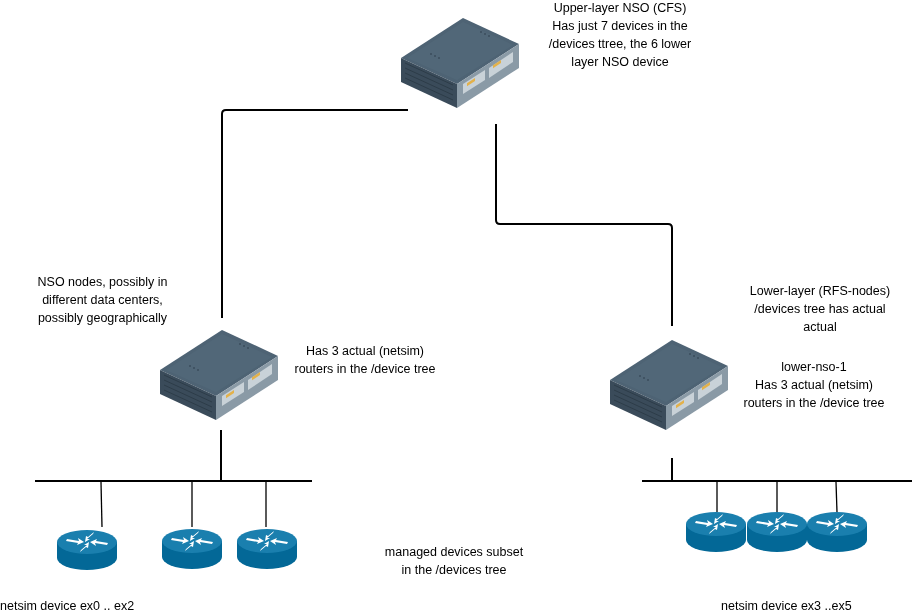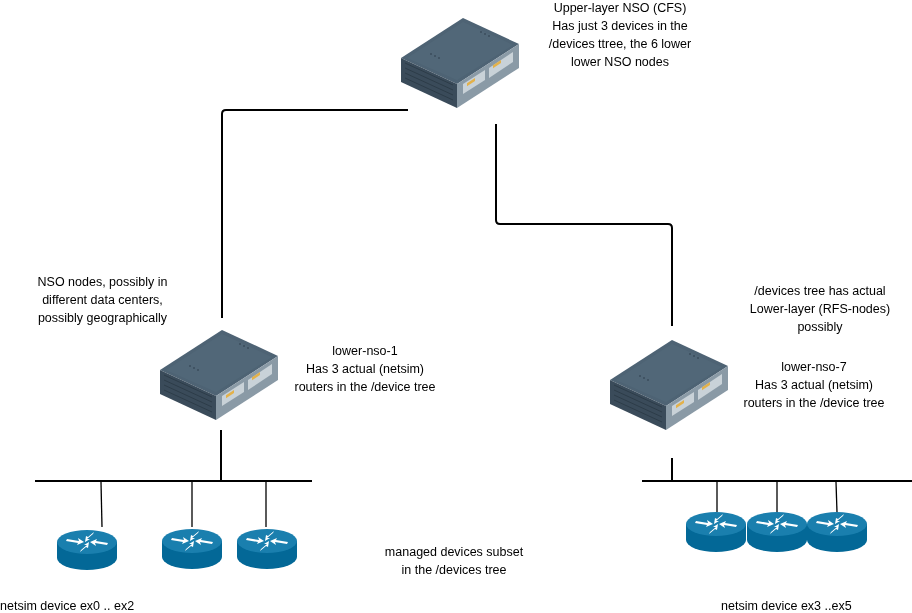--- a/index.html
+++ b/index.html
@@ -81,45 +81,44 @@
   <use href="#router" transform="translate(57,530)"></use>
   <use href="#router" transform="translate(162,529)"></use>
   <use href="#router" transform="translate(237,529)"></use>
   <use href="#router" transform="translate(686,512)"></use>
   <use href="#router" transform="translate(747,512)"></use>
   <use href="#router" transform="translate(807,512)"></use>
 </svg>
 
 <div class="label" style="left:540px; top:-1px; width:160px;">
   <div>Upper-layer  NSO (CFS)</div>
-  <div>Has just 3 devices in the</div>
+  <div>Has just 7 devices in the</div>
   <div>/devices ttree, the 6 lower</div>
-  <div>lower NSO nodes</div>
+  <div>layer NSO device</div>
 </div>
 
 <div class="label" style="left:20px; top:273px; width:165px;">
   <div>NSO nodes, possibly in</div>
   <div>different data centers,</div>
   <div>possibly geographically</div>
 </div>
 
 <div class="label" style="left:285px; top:342px; width:160px;">
-  <div>lower-nso-1</div>
   <div>Has 3 actual (netsim)</div>
   <div>routers in the /device tree</div>
 </div>
 
 <div class="label" style="left:740px; top:282px; width:160px;">
+  <div>Lower-layer (RFS-nodes)</div>
   <div>/devices tree has actual</div>
-  <div>Lower-layer (RFS-nodes)</div>
-  <div>possibly</div>
+  <div>actual</div>
 </div>
 
 <div class="label" style="left:734px; top:358px; width:160px;">
-  <div>lower-nso-7</div>
+  <div>lower-nso-1</div>
   <div>Has 3 actual (netsim)</div>
   <div>routers in the /device tree</div>
 </div>
 
 <div class="label" style="left:374px; top:543px; width:160px;">
   <div>managed devices subset</div>
   <div>in the /devices tree</div>
 </div>
 
 <div class="label" style="left:0px; top:597px; text-align:left;">

